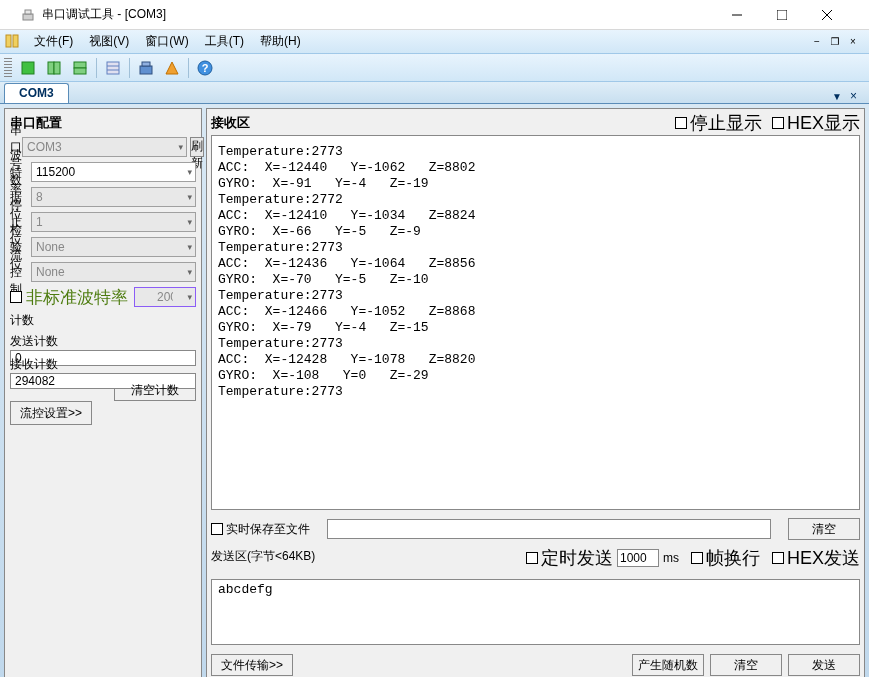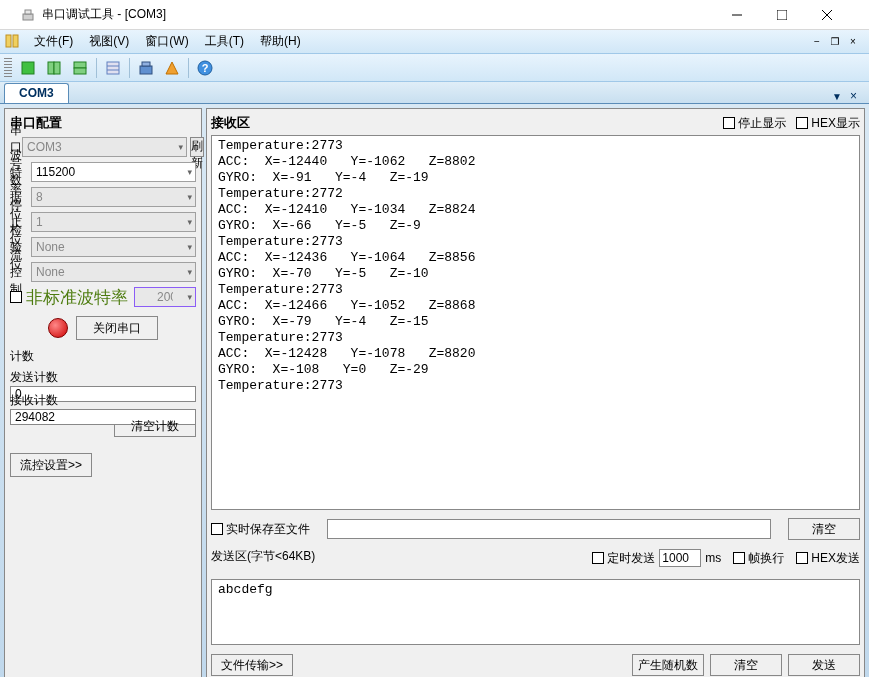--- a/index.html
+++ b/index.html
@@ -48,31 +48,31 @@
     .port-control { display: flex; align-items: center; justify-content: center; gap: 8px; margin: 8px 0; }
     .led { width: 20px; height: 20px; border-radius: 50%; background: radial-gradient(circle at 35% 35%, #ff8888, #cc0000); border: 1px solid #800000; }
     .close-port-btn { width: 82px; height: 24px; background: #f0f0f0; border: 1px solid #888; font-size: 12px; cursor: pointer; }
     
     .count-section { margin-top: 4px; }
     .count-row { display: flex; margin-bottom: 3px; height: 20px; flex-direction: column; }
     .count-label { width: 54px; font-size: 12px; }
     .count-input { flex: 1; height: 18px; border: 1px solid #888; background: #fff; padding: 0 4px; font-size: 12px; }
     .clear-count-btn { width: 82px; height: 22px; margin-left: auto; margin-top: 2px; background: #f0f0f0; border: 1px solid #888; font-size: 12px; cursor: pointer; display: block; }
     
-    .flow-settings-btn { width: 82px; height: 24px; margin-top: 16px; background: #f0f0f0; border: 1px solid #888; font-size: 12px; cursor: pointer; }
+    .flow-settings-btn { width: 82px; height: 24px; background: #f0f0f0; border: 1px solid #888; font-size: 12px; cursor: pointer; }
     
     .right-panel { flex: 1; background: #f0f0f0; border: 1px solid #888; padding: 4px; display: flex; flex-direction: column; }
     
     .recv-header { display: flex; align-items: center; height: 20px; margin-bottom: 2px; }
     .recv-title { font-size: 13px; font-weight: bold; flex: 1; }
     .checkbox-group { display: flex; gap: 10px; align-items: center; }
-    .check-item { display: flex; align-items: center; gap: 3px; font-size: 12px; }
+    .check-item { display: flex; align-items: center; gap: 3px; font-size: 18px; }
     .check-box { width: 12px; height: 12px; border: 1px solid #000; background: #fff; }
     
-    .recv-area { flex: 1; background: #fff; border: 1px solid #888; padding: 2px 6px; font-family: "Courier New", monospace; font-size: 13px; line-height: 16px; white-space: pre; overflow-y: scroll; position: relative; min-height: 280px; }
+    .recv-area { flex: 1; background: #fff; border: 1px solid #888; padding: 8px 6px; font-family: "Courier New", monospace; font-size: 13px; line-height: 16px; white-space: pre; overflow-y: scroll; position: relative; min-height: 280px; }
     
     .save-row { display: flex; align-items: center; height: 26px; margin-top: 6px; gap: 13px; }
     .save-check { display: flex; align-items: center; gap: 3px; }
     .save-path { flex: 1; height: 20px; background: #fff; border: 1px solid #888; margin: 0 4px; }
     .right-btn { width: 72px; height: 22px; background: #f0f0f0; border: 1px solid #888; font-size: 12px; cursor: pointer; }
     
     .send-header { display: flex; height: 20px; margin-top: 6px; }
     .send-title { font-size: 12px; flex: 1; }
     .timer-group { display: flex; align-items: center; gap: 4px; }
     .timer-input { width: 42px; height: 18px; border: 1px solid #888; background: #fff; padding: 0 2px; font-size: 12px; text-align: left; }
@@ -246,24 +246,20 @@
       
       <div class="nonstd-row">
         <div class="check-box nonstd-check"></div>
         <div class="nonstd-label">非标准波特率</div>
         <div class="select-wrap" style="flex:0 0 62px">
           <input class="nonstd-input" readonly="" value="200000" style="">
           <span class="select-arrow">▾</span>
         </div>
       </div>
       
-      <div class="port-control">
-        <div class="led"></div>
-        <button class="close-port-btn">关闭串口</button>
-      </div>
       
       <div class="count-section">
         <div class="section-title" style="font-size:12px;font-weight:normal">计数</div>
         <div class="count-row">
           <div class="count-label">发送计数</div>
           <input class="count-input" value="0" style="">
         </div>
         <div class="count-row">
           <div class="count-label">接收计数</div>
           <input class="count-input" value="294082" style="">

